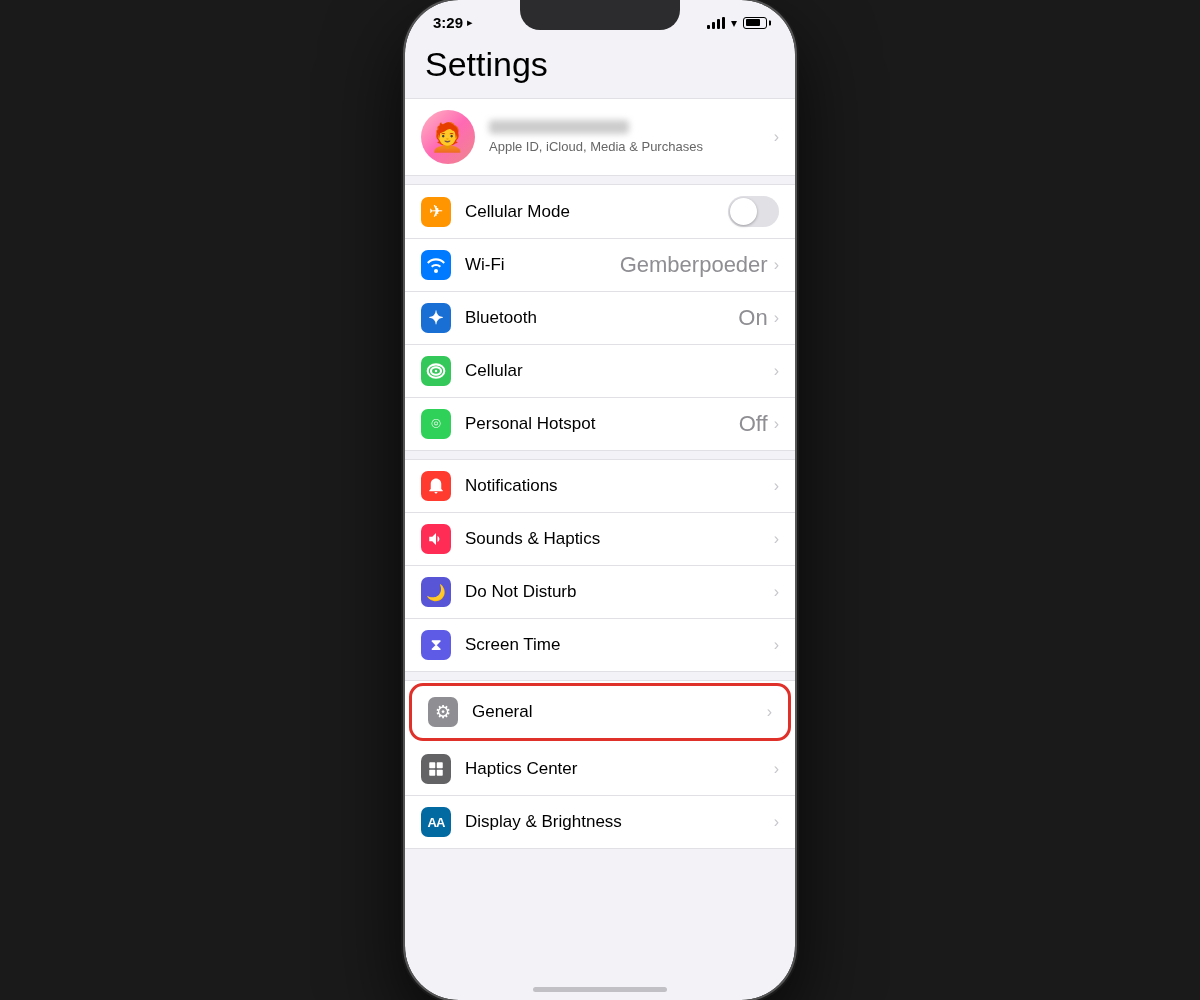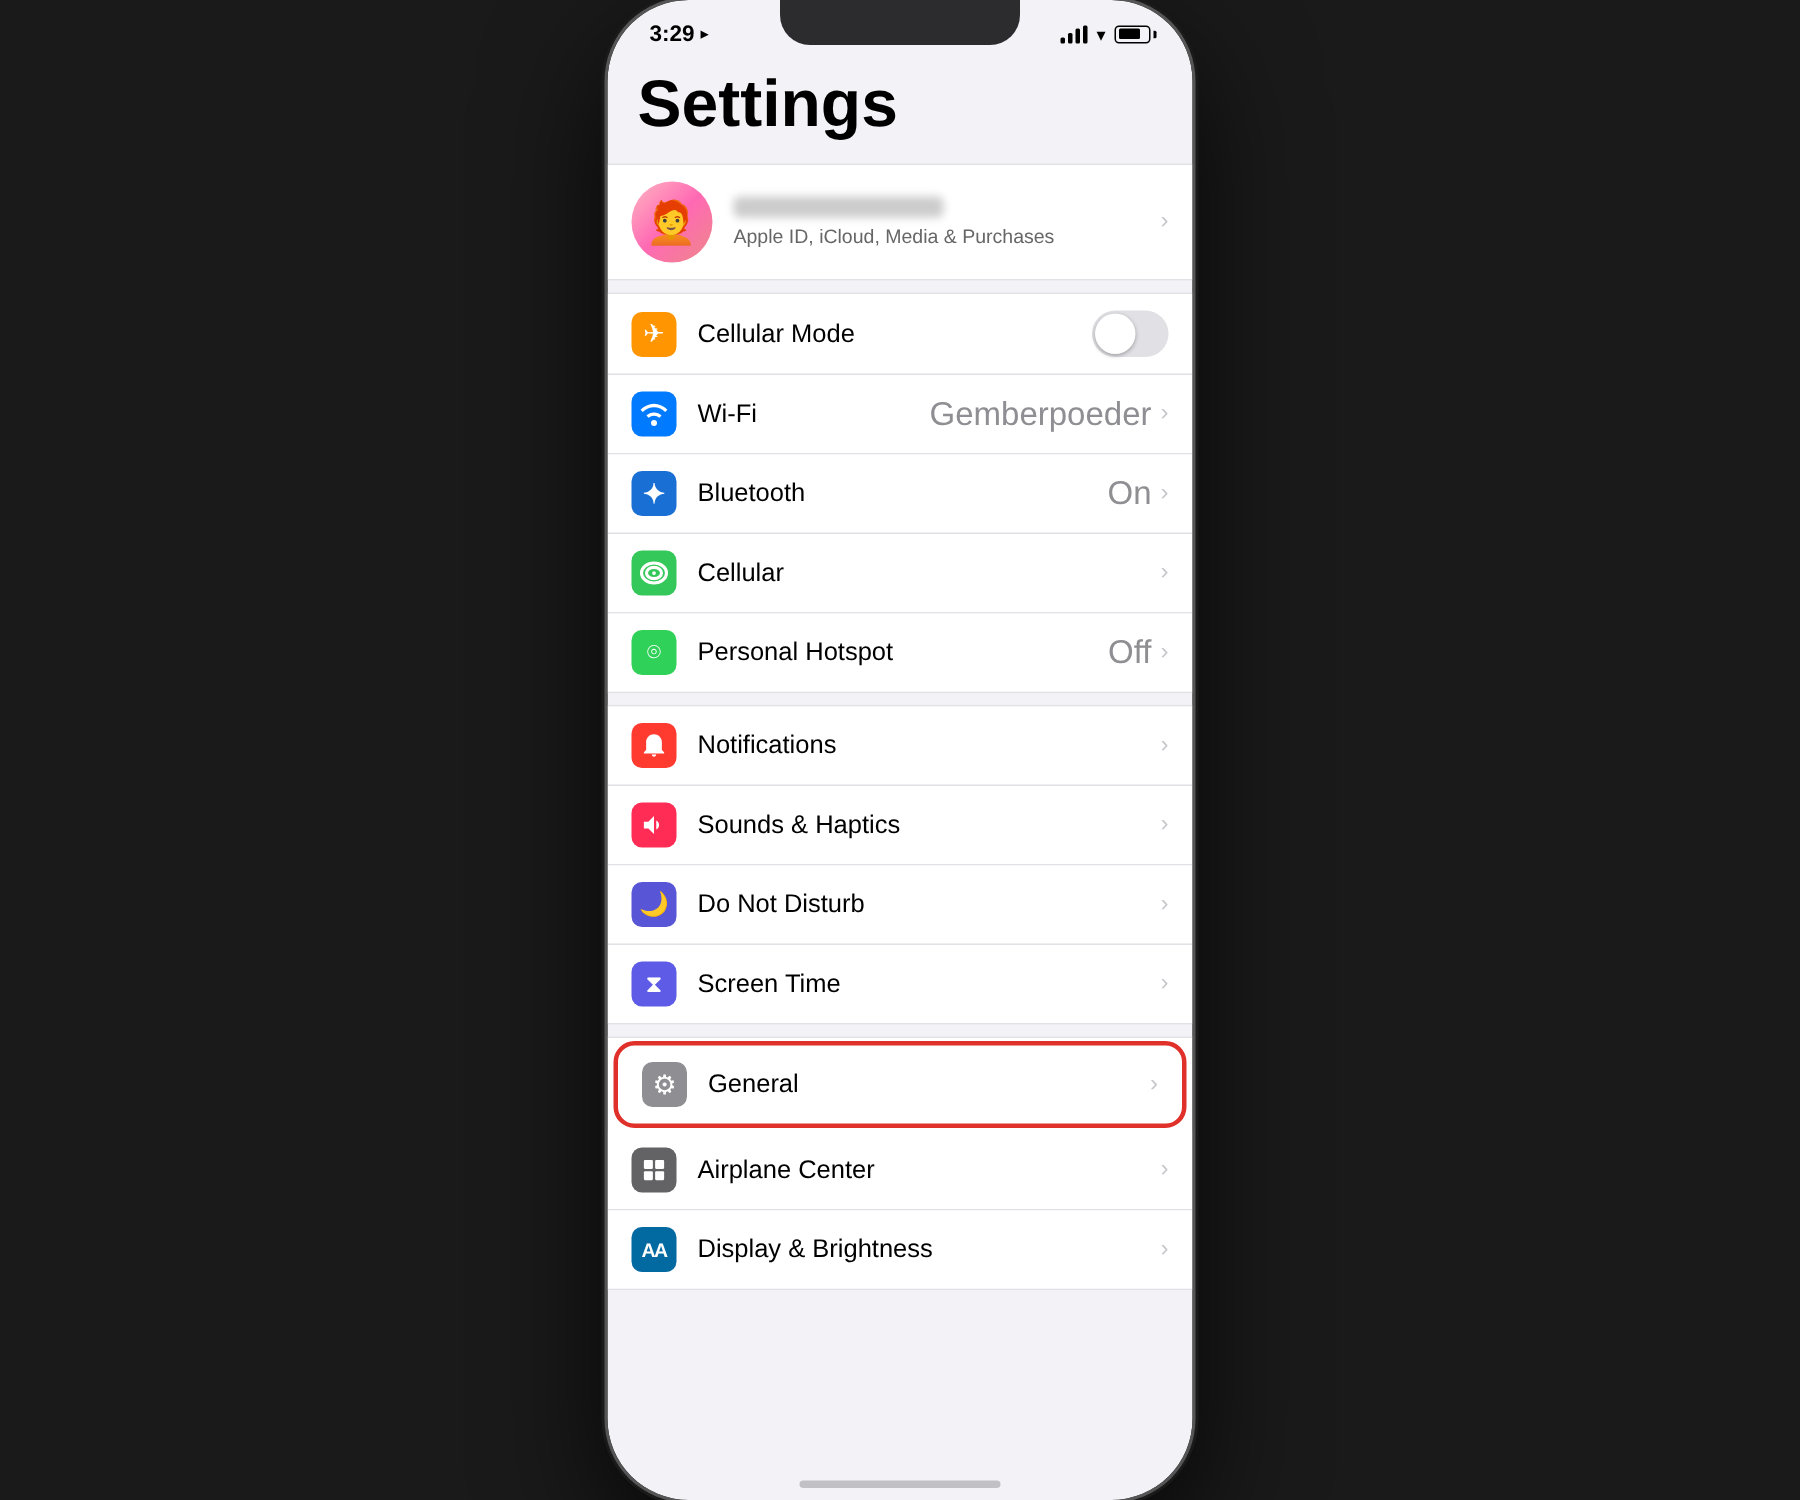--- a/index.html
+++ b/index.html
@@ -129,22 +129,22 @@
     }
 
     
     .screen-content {
       padding: 0;
       overflow-y: hidden;
       height: calc(100% - 44px);
     }
 
     .page-title {
-      font-size: 44px;
-      font-weight: 700;
+      font-size: 34px;
+      font-weight: 400;
       color: #000;
       padding: 10px 20px 14px;
     }
 
     
     .profile-section {
       background: #fff;
       margin: 0 0 8px;
       border-top: 1px solid #e0e0e5;
       border-bottom: 1px solid #e0e0e5;
@@ -402,21 +402,21 @@
 
         <div class="settings-row">
           <div class="settings-icon" style="background:#636366;font-size:14px;">
             <svg width="18" height="18" viewBox="0 0 24 24" fill="white">
               <rect x="3" y="3" width="8" height="8" rx="1"></rect>
               <rect x="13" y="3" width="8" height="8" rx="1"></rect>
               <rect x="3" y="13" width="8" height="8" rx="1"></rect>
               <rect x="13" y="13" width="8" height="8" rx="1"></rect>
             </svg>
           </div>
-          <span class="settings-label">Airplane Center</span>
+          <span class="settings-label">Haptics Center</span>
           <span class="chevron">›</span>
         </div>
 
         <div class="settings-row">
           <div class="settings-icon" style="background:#0369a1;font-size:13px;font-weight:700;letter-spacing:-1px;">AA</div>
           <span class="settings-label">Display &amp; Brightness</span>
           <span class="chevron">›</span>
         </div>
 
       </div>

